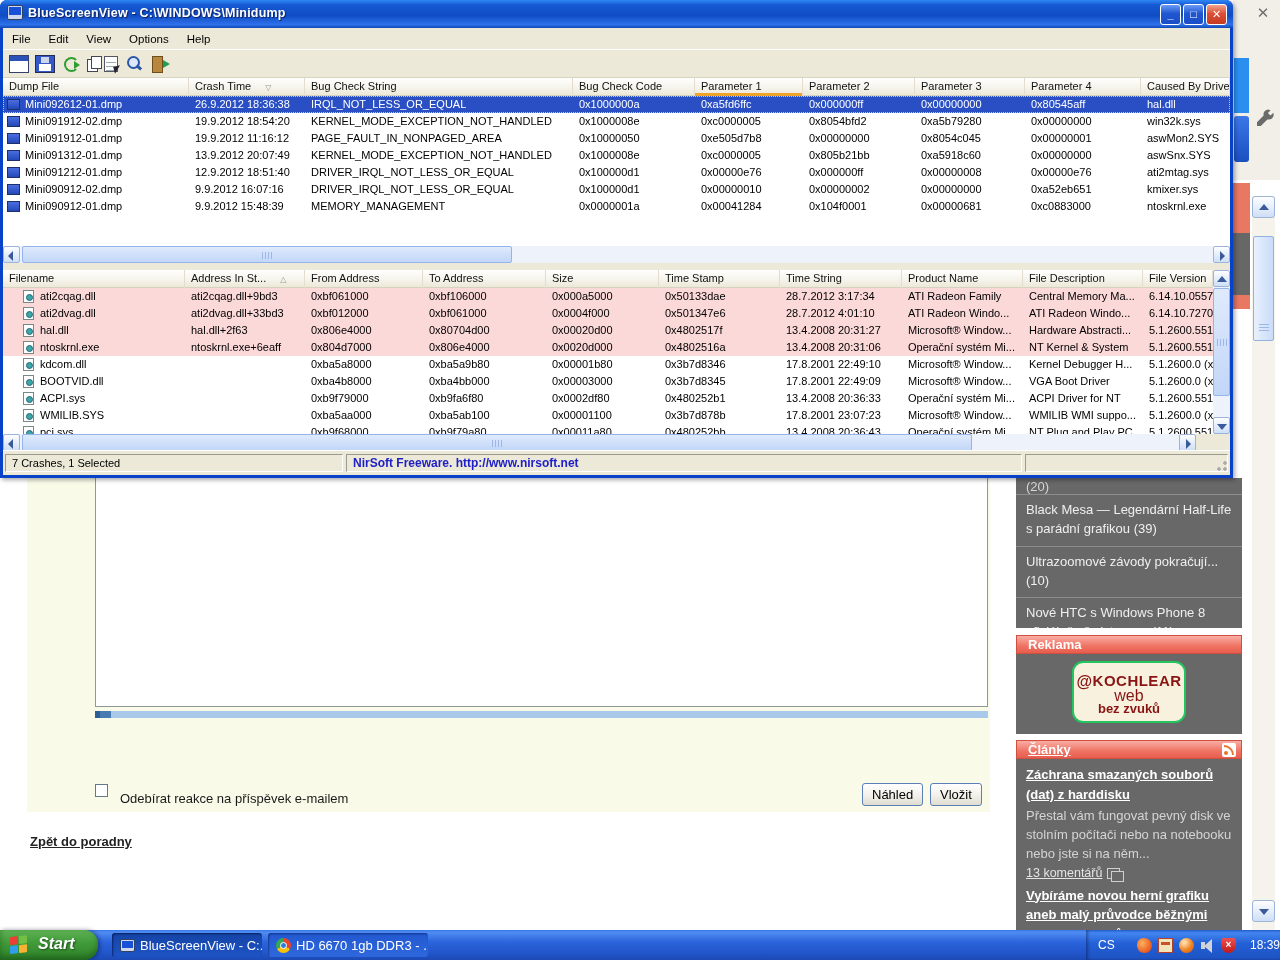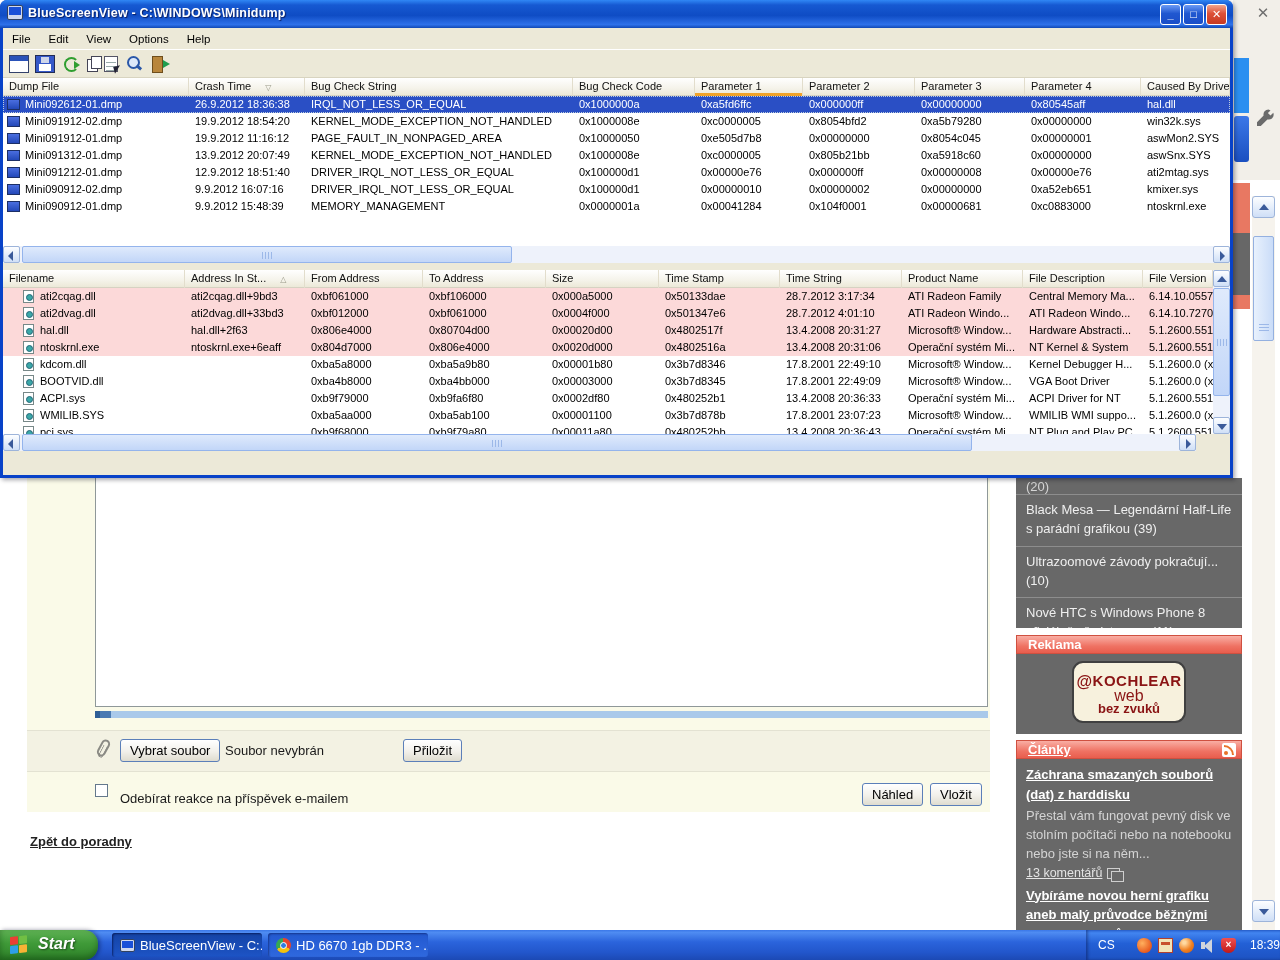--- a/index.html
+++ b/index.html
@@ -49,21 +49,21 @@
   .sidebar{left:1016px;top:478px;width:226px;height:452px;}
   .news-box{position:absolute;left:0;top:0;width:226px;height:150px;background:#686868;color:#efefef;font-size:13px;overflow:hidden;}
   .news-partial{height:11px;overflow:hidden;padding:4px 10px;margin-top:-3px;color:#d5d5d5;border-bottom:1px solid #8d8d8d;}
   .news-item{padding:6px 10px 7px;border-bottom:1px solid #8d8d8d;line-height:1.45;}
   .banner{position:absolute;width:226px;height:19px;background:linear-gradient(180deg,#f9aea4 0%,#ef7263 60%,#e85d4d 100%);
     border:1px solid #cf5040;box-sizing:border-box;color:#fff;font-weight:bold;font-size:13px;line-height:17px;padding-left:11px;}
   .banner.reklama{top:157px;}
   .banner.clanky{top:262px;text-decoration:underline;}
   .ad-box{position:absolute;left:0;top:176px;width:226px;height:80px;background:#686868;}
   .kochlear{position:absolute;left:56px;top:7px;width:114px;height:62px;background:#f7f1dd;
-    border:2px solid #404040;border-radius:11px;box-sizing:border-box;text-align:center;color:#8a1414;}
+    border:2px solid #22c55e;border-radius:11px;box-sizing:border-box;text-align:center;color:#8a1414;}
   .koch-line1{font-weight:bold;font-size:15px;margin-top:9px;letter-spacing:.5px;}
   .koch-at{display:inline-block;font-size:16px;font-weight:bold;transform:translateY(1px);}
   .koch-line2{font-size:16px;line-height:11px;}
   .koch-line3{font-size:13px;font-weight:bold;}
   .rss-icon{position:absolute;right:5px;top:2px;width:14px;height:14px;background:#fff;border-radius:2px;}
   .rss-icon::before{content:"";position:absolute;left:2px;bottom:2px;width:4px;height:4px;background:#e8722a;border-radius:50%;}
   .rss-icon::after{content:"";position:absolute;left:2px;bottom:2px;width:8px;height:8px;
     border:2px solid #e8722a;border-left:none;border-bottom:none;border-radius:0 100% 0 0;}
   .articles-box{position:absolute;left:0;top:281px;width:226px;height:171px;background:#686868;color:#e8e8e8;
     font-size:13px;overflow:hidden;padding:6px 10px;box-sizing:border-box;}
@@ -253,26 +253,20 @@
     </div>
   </div>
 
   <div class="abs page">
     <div class="form-panel"></div>
     <div class="ta"></div>
     <div class="ta-hscroll">
       <span class="ta-hthumb"></span>
       <span class="ta-hthumb2"></span>
     </div>
-    <div class="attach-row">
-      <span class="clip-icon"></span>
-      <button class="xp-btn" style="left:93px;top:8px;">Vybrat soubor</button>
-      <span class="lbl13" style="position:absolute;left:198px;top:12px;">Soubor nevybrán</span>
-      <button class="xp-btn" style="left:376px;top:8px;">Přiložit</button>
-    </div>
     <div class="cb-row">
       <span class="checkbox"></span>
       <span class="lbl13" style="position:absolute;left:25px;top:0;white-space:nowrap;margin-top:8px;">Odebírat reakce na příspěvek e-mailem</span>
     </div>
     <button class="xp-btn" style="left:862px;top:305px;">Náhled</button>
     <button class="xp-btn" style="left:930px;top:305px;">Vložit</button>
     <a class="back-link">Zpět do poradny</a>
   </div>
 
   <div class="abs sidebar">
@@ -602,20 +596,26 @@
           </span>
         <span class="sb-hthumb" style="left:19px;width:950px;">
             <span class="sb-hgrip"></span>
           </span>
         <span class="sb-hbtn" style="left:1176px;">
             <span class="hchev right"></span>
           </span>
       </div>
       <div class="sizer" style="left:1210px;top:406px;"></div>
 
+      <div class="statusbar">
+        <span class="st-cell" style="left:2px;width:338px;">7 Crashes, 1 Selected</span>
+        <span class="st-cell st-nirsoft" style="left:343px;width:676px;">NirSoft Freeware.  http://www.nirsoft.net</span>
+        <span class="st-cell" style="left:1022px;width:203px;"></span>
+        <span class="grip-dots"></span>
+      </div>
     </div>
   </div>
 
   <div class="abs taskbar">
     <div class="start-btn">
       <span class="win-flag">
         <i style="background:#ea3f34"></i>
           <i style="background:#71bf44"></i>
           <i style="background:#2e9fe8"></i>
           <i style="background:#f8b335"></i>

